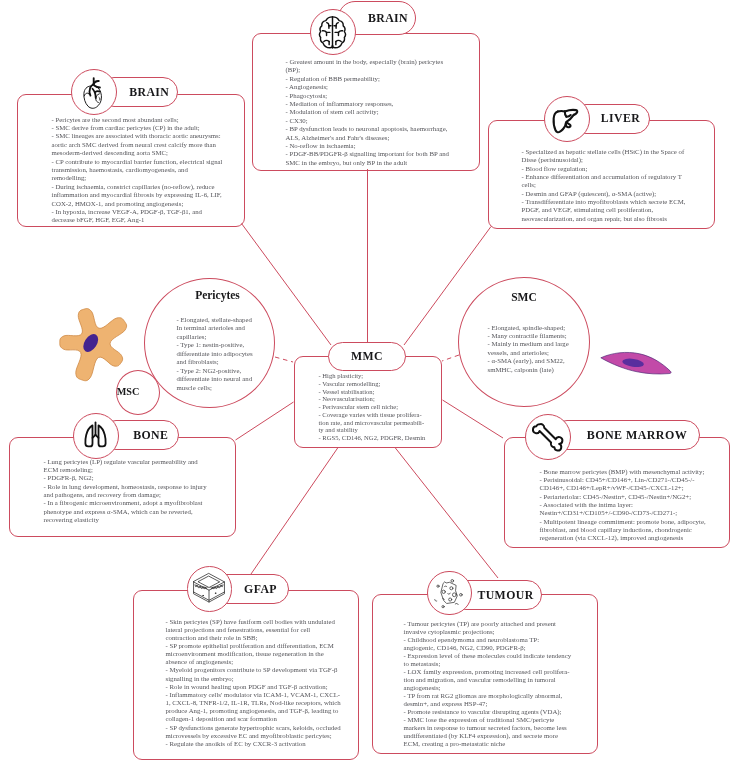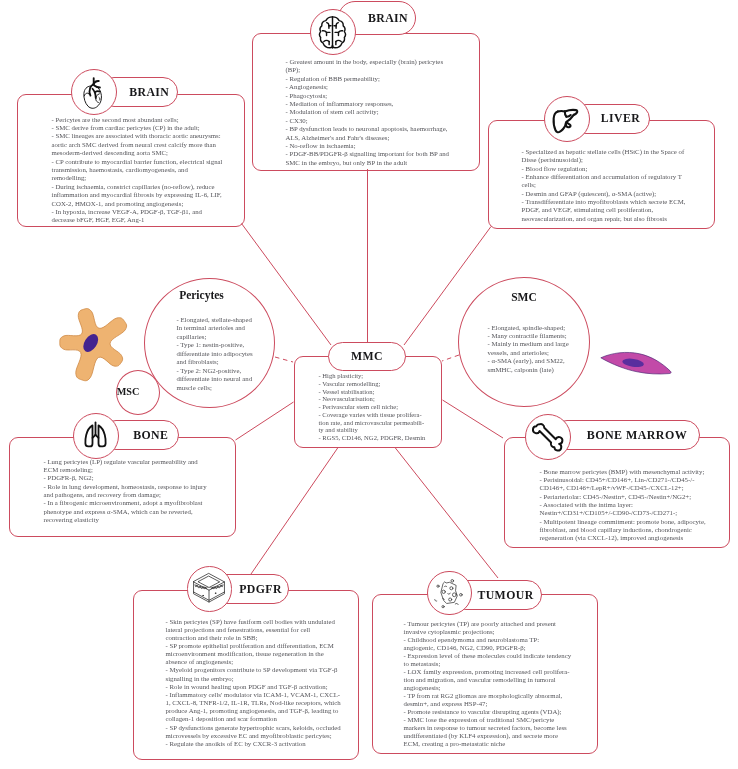--- a/index.html
+++ b/index.html
@@ -186,21 +186,21 @@
 <div class="ptext" style="left:165.5px;top:617.5px;width:176px;line-height:8.15px;">
       <p>- Skin pericytes (SP) have fusiform cell bodies with undulated lateral projections and fenestrations, essential for cell contraction and their role in SBB;</p>
       <p>- SP promote epithelial proliferation and differentiation, ECM microenvironment modification, tissue regeneration in the absence of angiogenesis;</p>
       <p>- Myeloid progenitors contribute to SP development via TGF-β signalling in the embryo;</p>
       <p>- Role in wound healing upon PDGF and TGF-β activation;</p>
       <p>- Inflammatory cells' modulator via ICAM-1, VCAM-1, CXCL-1, CXCL-8, TNFR-1/2, IL-1R, TLRs, Nod-like receptors, which produce Ang-1, promoting angiogenesis, and TGF-β, leading to collagen-1 deposition and scar formation</p>
       <p>- SP dysfunctions generate hypertrophic scars, keloids, occluded microvessels by excessive EC and myofibroblastic pericytes;</p>
       <p>- Regulate the anoikis of EC by CXCR-3 activation</p>
     </div>
 <div class="pill" style="left:210px;top:574px;width:79px;height:30px;padding-left:22px;">
-  <span style="font-size:11.8px;">PDGFR</span>
+  <span style="font-size:11.8px;">GFAP</span>
 </div>
 <div class="icwrap" style="left:186.5px;top:566px;width:45.5px;height:45.5px;">
   <svg width="38" height="38" viewBox="0 0 64 64" aria-hidden="true">
     <g fill="none" stroke="#222" stroke-width="1.25" stroke-linecap="round" stroke-linejoin="round">
       <path d="M32 6 58 20 32 34 6 20z"></path>
       <path d="M32 10.5 50 20 32 29.5 14 20z"></path>
       <path d="M6 20v20l26 14 26-14V20"></path>
       <path d="M6 37l26 14 26-14"></path>
       <path d="M32 34v20"></path>
       <path d="M8.5 24.8c.7 4.3 1.6 4.4 2.2.3.6 4 1.4 4.2 2.1.8.7 5 1.9 5.2 2.6 1.1.9 4.3 2 4.1 2.6.2.7 5.2 2 5.4 2.7 1 .8 4.3 2 4.1 2.7-.3.8 4.8 2.1 4.9 2.8.7.7 3.8 1.7 4 2.5.6"></path>
@@ -253,21 +253,21 @@
       <p>- Neovascularisation;</p>
       <p>- Perivascular stem cell niche;</p>
       <p>- Coverage varies with tissue prolifera­tion rate, and microvascular permeabili­ty and stability</p>
       <p>- RGS5, CD146, NG2, PDGFR, Desmin</p>
     </div>
 <div class="pill" style="left:328px;top:342px;width:78px;height:29px;">
   <span style="font-size:11.8px;">MMC</span>
 </div>
 
 <div class="circ" style="left:144px;top:278px;width:131px;height:130px;"></div>
-<div class="ctitle" style="left:136px;top:288.5px;width:131px;font-size:11.5px;">Pericytes</div>
+<div class="ctitle" style="left:152px;top:288.5px;width:131px;font-size:11.5px;">Pericytes</div>
 <div class="cbody" style="left:176.5px;top:316px;width:80px;line-height:8.45px;">
       <p>- Elongated, stellate-shaped In terminal arterioles and capillaries;</p>
       <p>- Type 1: nestin-positive, differentiate into adipocytes and fibroblasts;</p>
       <p>- Type 2: NG2-positive, differentiate into neural and muscle cells;</p>
     </div>
 
 <div class="circ" style="left:458px;top:277px;width:132px;height:130px;"></div>
 <div class="ctitle" style="left:458px;top:291px;width:132px;font-size:11.5px;">SMC</div>
 <div class="cbody" style="left:487.5px;top:323.5px;width:84px;line-height:8.45px;">
       <p>- Elongated, spindle-shaped;</p>

